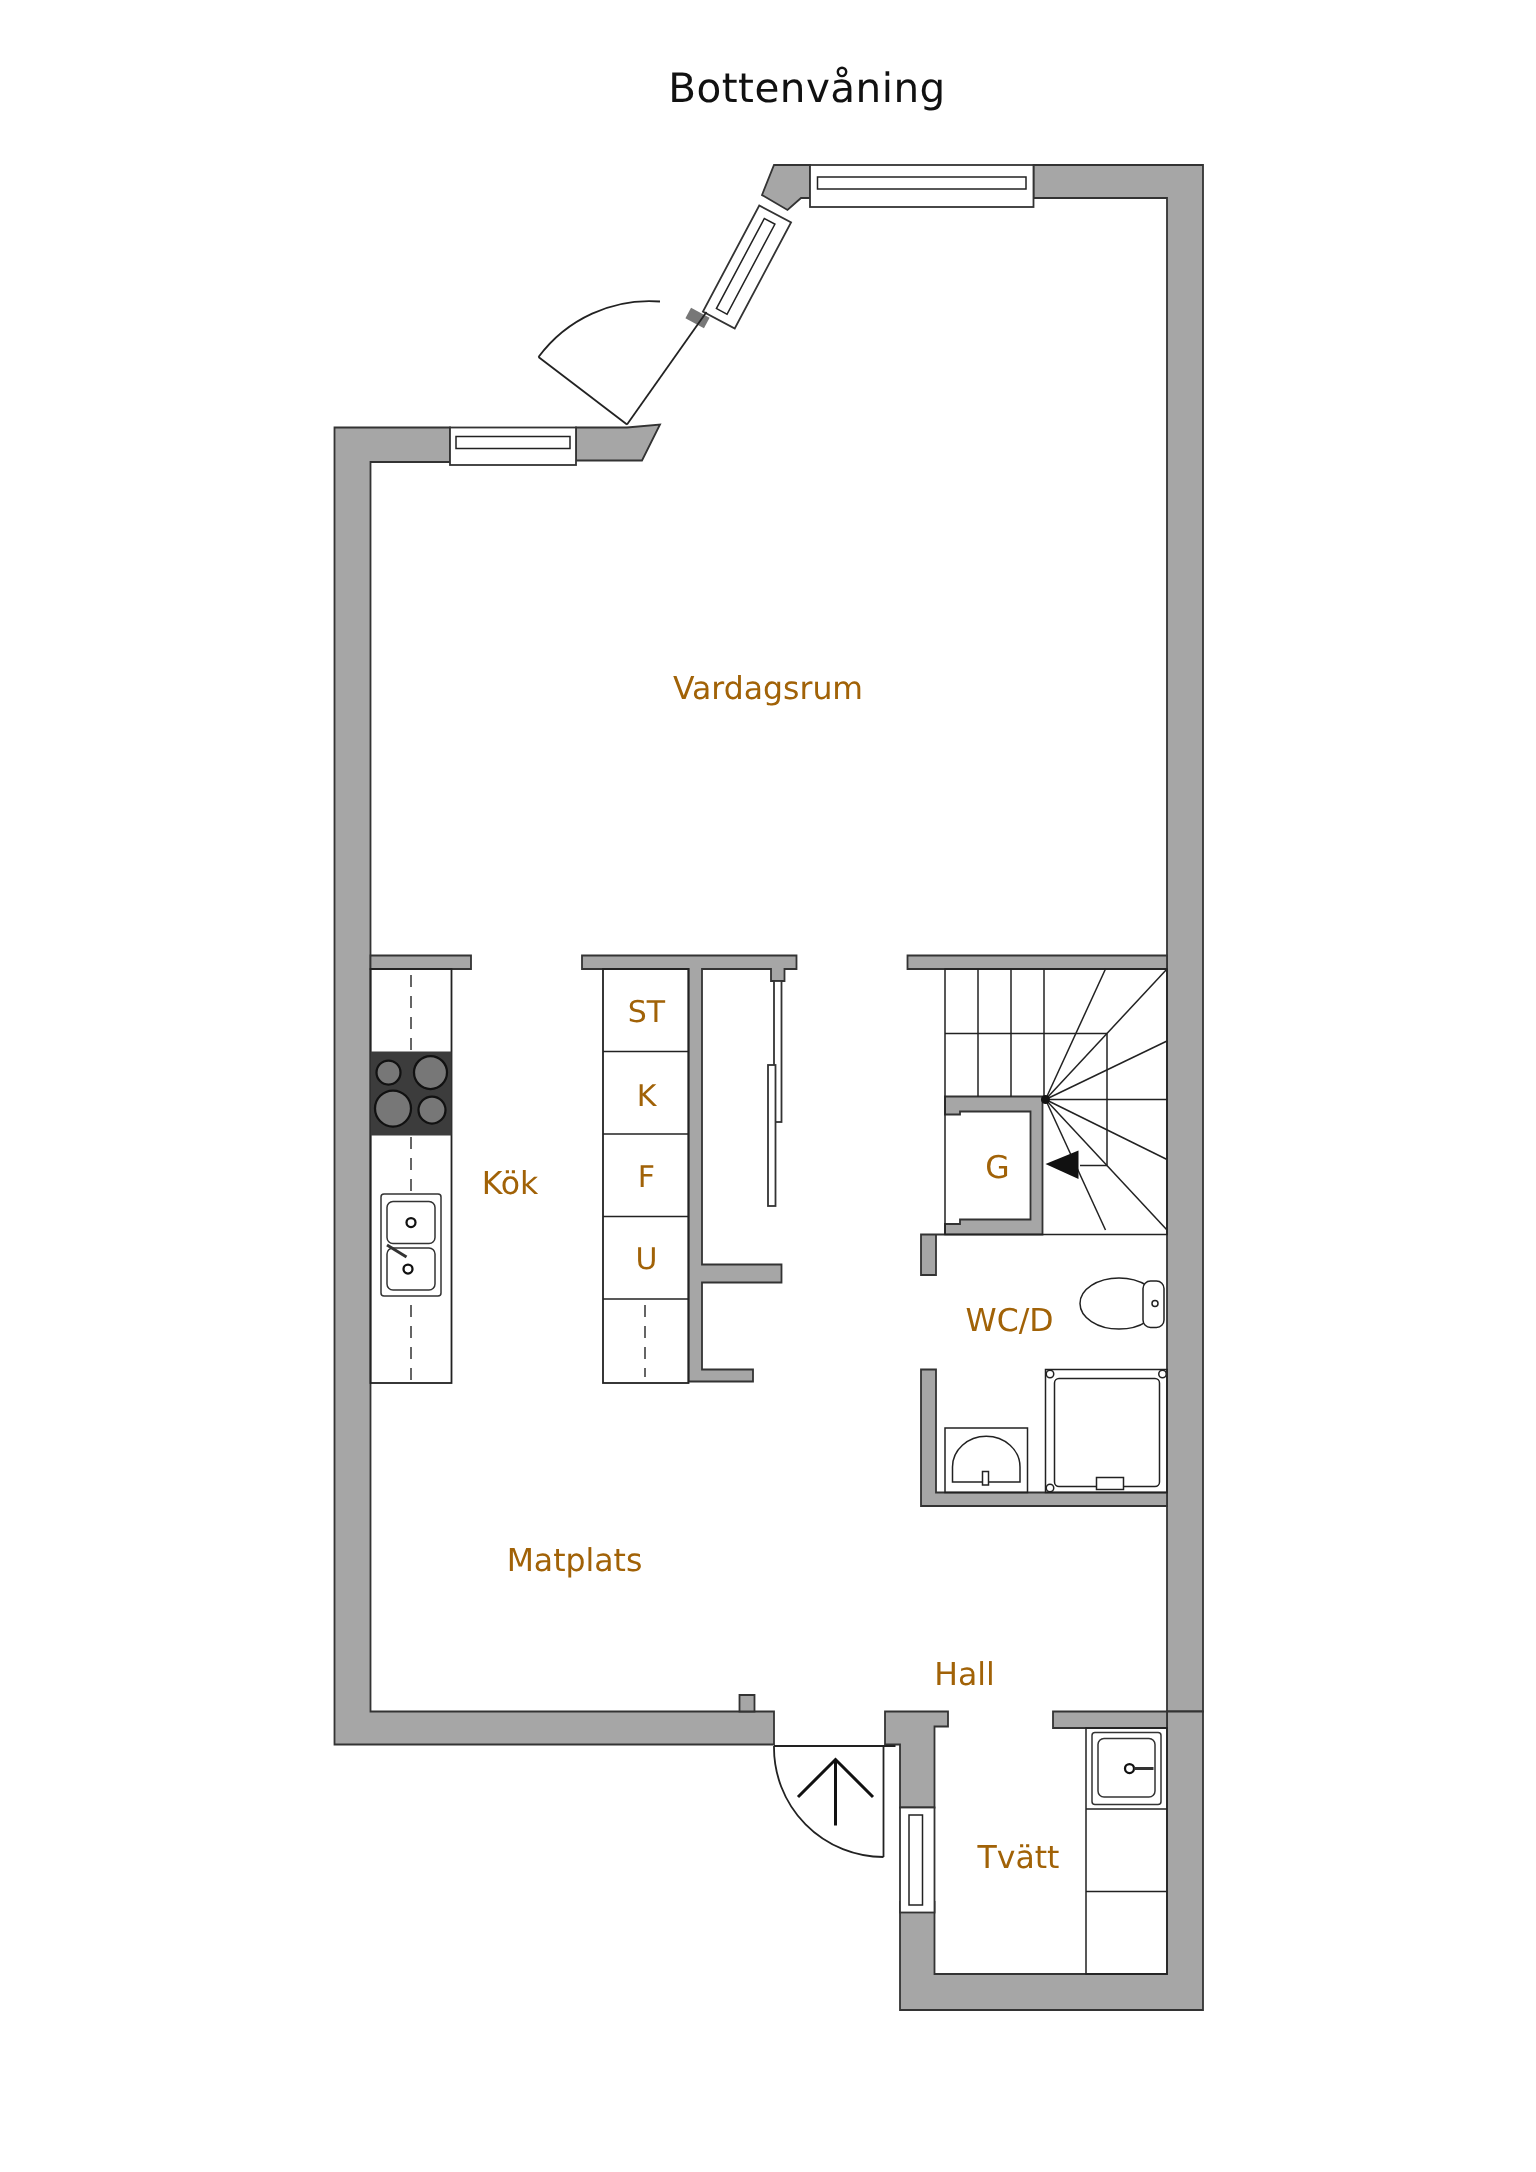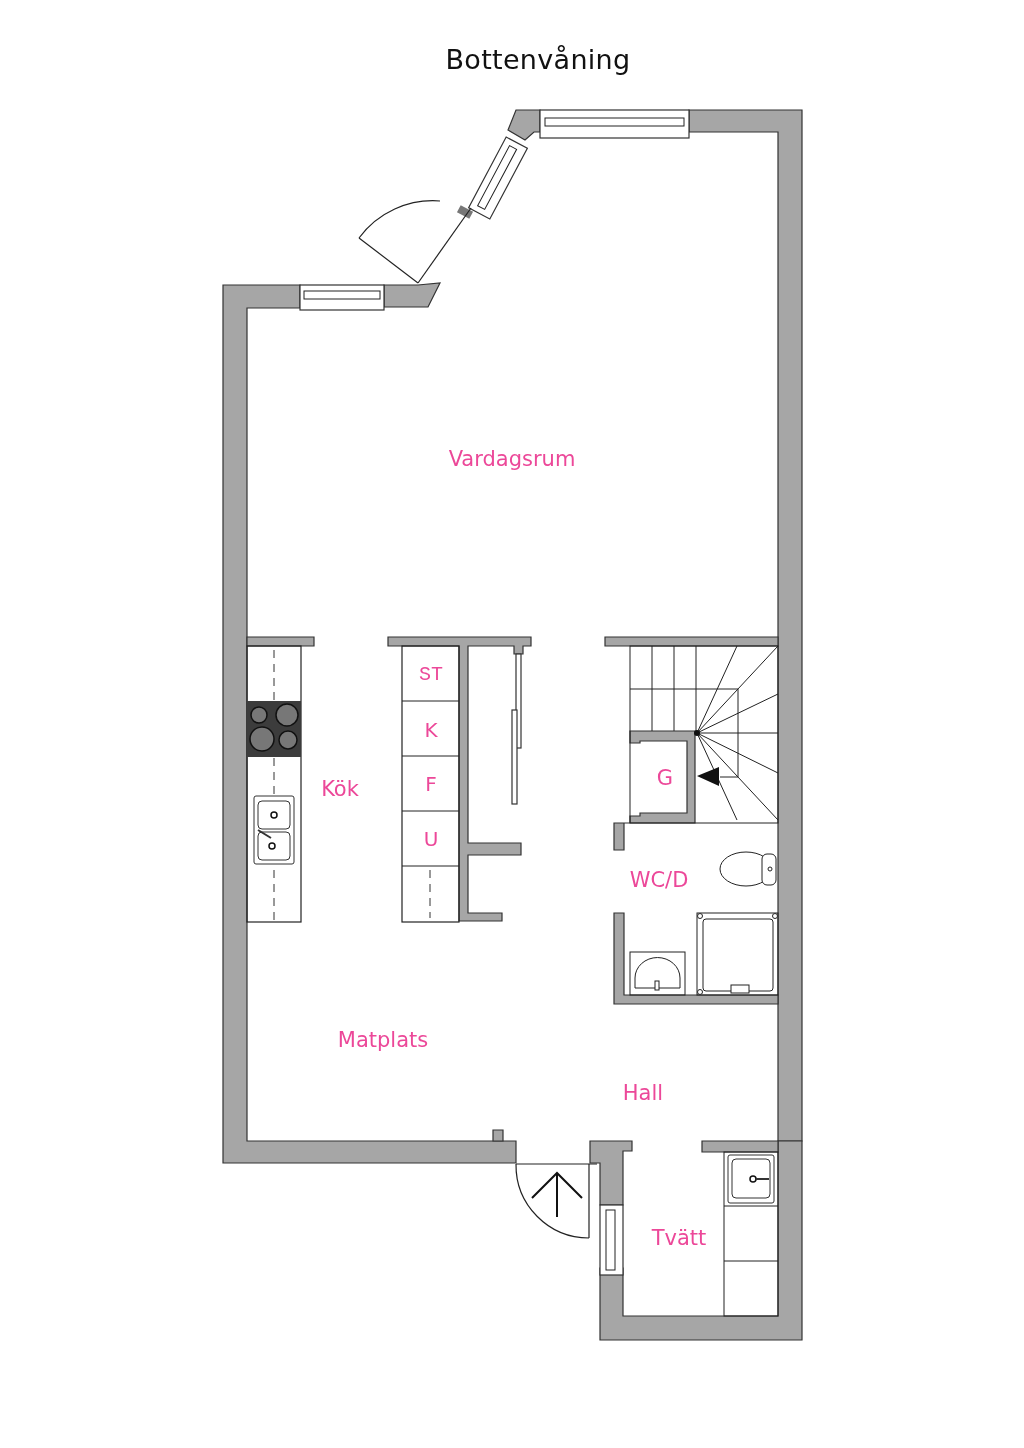--- a/index.html
+++ b/index.html
@@ -3,21 +3,21 @@
 <meta charset="utf-8">
 <style>
   html, body { margin:0; padding:0; background:#ffffff; }
   body { width:1024px; height:1448px; position:relative; overflow:hidden; font-family:"DejaVu Sans", sans-serif; }
   .title { position:absolute; left:0; width:1024px; top:44px; text-align:center; font-size:27px; color:#111; letter-spacing:0.3px;padding-left:26px; }
   svg { position:absolute; left:0; top:0; }
   .wall { fill:#a6a6a6; stroke:#333; stroke-width:1.2; }
   .ln { fill:none; stroke:#222; stroke-width:1.2; }
   .thin { fill:none; stroke:#222; stroke-width:1; }
   .win { fill:#fff; stroke:#333; stroke-width:1.2; }
-  .lbl { position:absolute; font-size:21px; color:#ec4899; transform:translate(-50%,-50%); white-space:nowrap; }
+  .lbl { position:absolute; font-size:21px; color:#a16207; transform:translate(-50%,-50%); white-space:nowrap; }
   .cab { font-size:20px; }
 </style>
 </head>
 <body>
 
 <div class="title">Bottenvåning</div>
 
 <svg width="1024" height="1448" viewBox="0 0 1024 1448">
 
   <g>
@@ -152,21 +152,21 @@
     <rect x="728" y="1155" width="46" height="48" rx="2" fill="#fff" stroke="#333"></rect>
     <rect x="732" y="1159" width="38" height="39" rx="4" fill="none" stroke="#333"></rect>
     <circle cx="753" cy="1179" r="3" fill="none" stroke="#111" stroke-width="1.5"></circle>
     <line x1="756" y1="1179" x2="769" y2="1179" stroke="#333" stroke-width="2"></line>
   </g>
 </svg>
 
 <div class="lbl" style="left:512px;top:459px;">Vardagsrum</div>
 <div class="lbl" style="left:340px;top:789px;">Kök</div>
 <div class="lbl" style="left:383px;top:1040px;">Matplats</div>
-<div class="lbl" style="left:643px;top:1093px;">Hall</div>
+<div class="lbl" style="left:643px;top:1116px;">Hall</div>
 <div class="lbl" style="left:679px;top:1238px;">Tvätt</div>
-<div class="lbl" style="left:659px;top:880px;">WC/D</div>
+<div class="lbl" style="left:673px;top:880px;">WC/D</div>
 <div class="lbl" style="left:665px;top:778px;">G</div>
 
-<div class="lbl cab" style="left:431px;top:674px;font-family:Liberation Mono, monospace;">ST</div>
+<div class="lbl cab" style="left:431px;top:674px;">ST</div>
 <div class="lbl cab" style="left:431px;top:730px;">K</div>
 <div class="lbl cab" style="left:431px;top:784px;">F</div>
 <div class="lbl cab" style="left:431px;top:839px;">U</div>
 
 </body></html>

